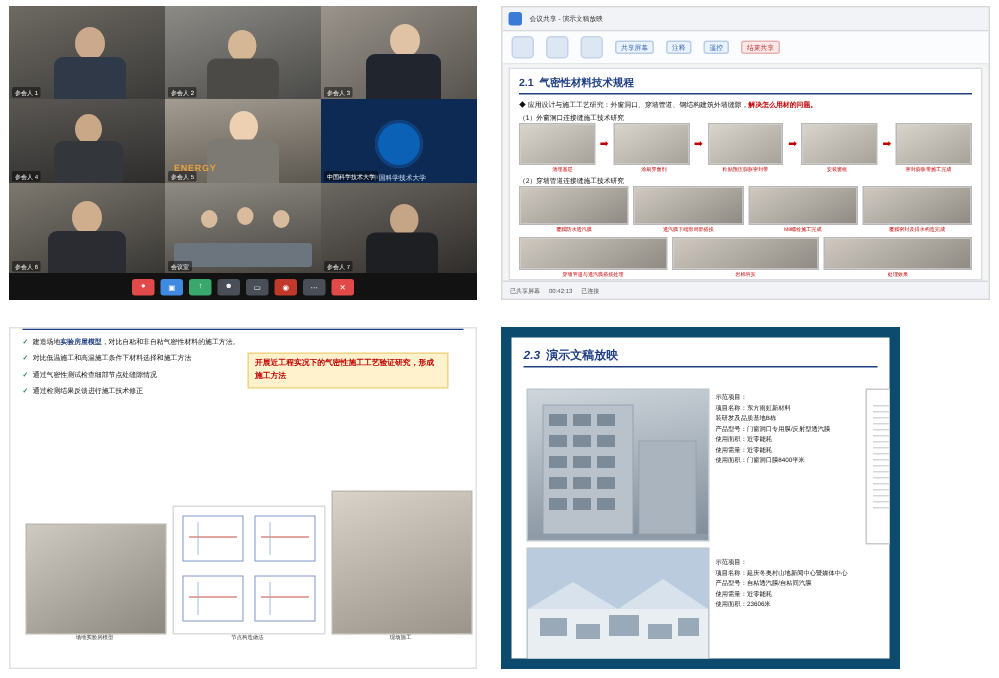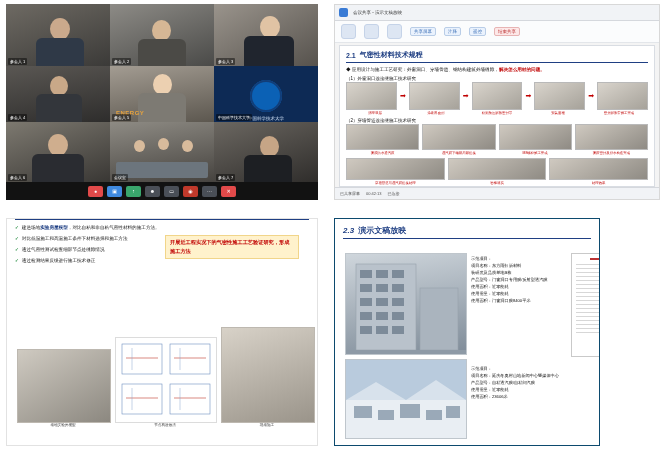--- a/index.html
+++ b/index.html
@@ -4,21 +4,21 @@
 <style>
   html,body{margin:0;padding:0;background:#ffffff;}
   body{width:666px;height:452px;font-family:"Liberation Sans",sans-serif;overflow:hidden;}
   .grid{position:relative;width:666px;height:452px;}
 
   
   .panel{position:absolute;background:#fff;overflow:hidden;}
   .q1{left:6px;  top:4px;   width:312px;height:196px;background:#2b2b2b;}
   .q2{left:334px;top:4px;   width:326px;height:196px;background:#f4f4f4;border:1px solid #d8d8d8;box-sizing:border-box;}
   .q3{left:6px;  top:218px; width:312px;height:228px;background:#fff;border:1px solid #e2e2e2;box-sizing:border-box;}
-  .q4{left:334px;top:218px; width:266px;height:228px;background:#fff;border:1px solid #0c4a6e;box-sizing:border-box;}
+  .q4{left:334px;top:218px; width:266px;height:228px;background:#fff;border:7px solid #0c4a6e;box-sizing:border-box;}
 
   
   .vc{position:absolute;inset:0;background:#1c1c1c;}
   .tile{position:absolute;overflow:hidden;}
   .tile .nm{position:absolute;left:2px;bottom:1px;color:#fff;font-size:4px;background:rgba(0,0,0,.45);padding:0 2px;border-radius:1px;line-height:7px;}
   .t-a{left:0;   top:0;  width:104px;height:62px;background:linear-gradient(160deg,#6e6a63,#3b3a38);}
   .t-b{left:104px;top:0; width:104px;height:62px;background:linear-gradient(160deg,#8d8b86,#4a4a48);}
   .t-c{left:208px;top:0; width:104px;height:62px;background:linear-gradient(150deg,#9a948c,#56524d);}
   .t-d{left:0;   top:62px;width:104px;height:56px;background:linear-gradient(170deg,#5a5753,#2e2d2c);}
   .t-e{left:104px;top:62px;width:104px;height:56px;background:linear-gradient(170deg,#a39c92,#5c574f);}

